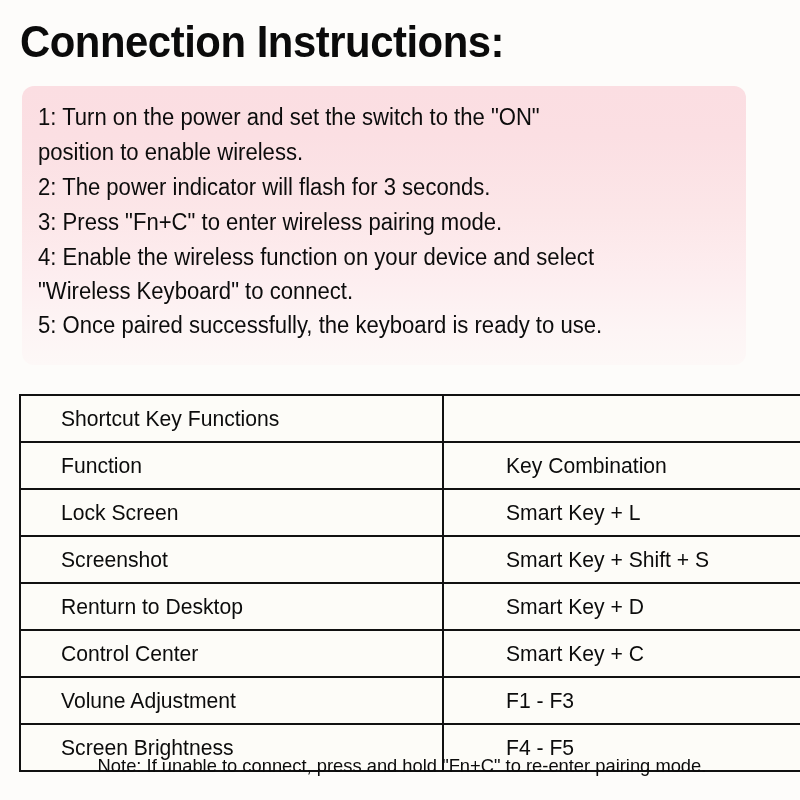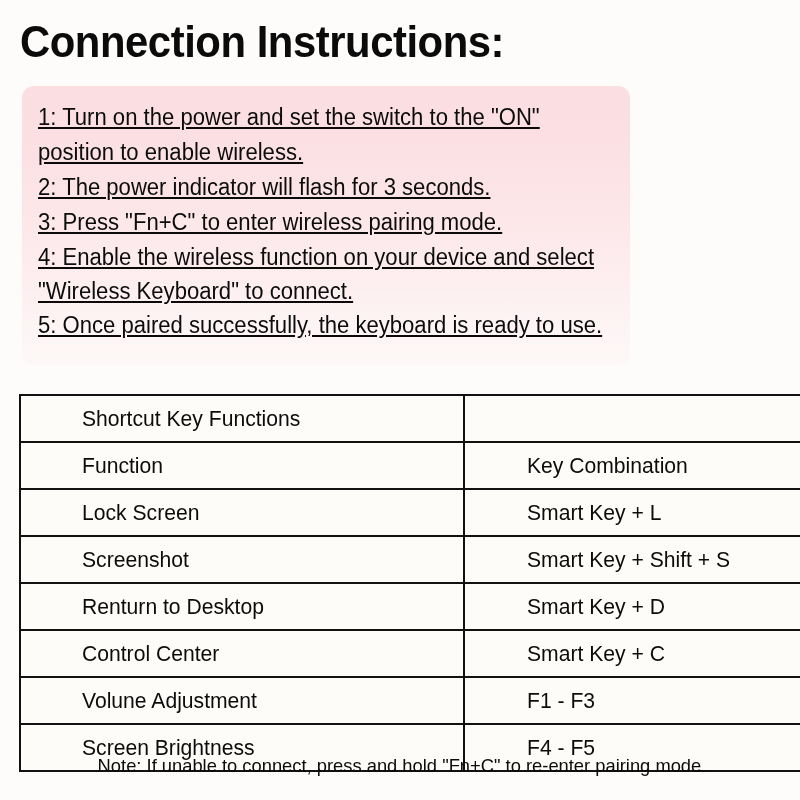--- a/index.html
+++ b/index.html
@@ -29,34 +29,33 @@
     white-space: nowrap;
     transform: scaleX(0.93);
     transform-origin: left top;
   }
 
   
   .instructions-panel {
     position: absolute;
     left: 22px;
     top: 86px;
-    width: 608px;
+    width: 724px;
     height: 279px;
     box-sizing: border-box;
     border-radius: 12px;
     background: linear-gradient(180deg,
         #fbdee2 0%,
         #fbdfe3 18%,
         #fce6e8 45%,
         #fdeef0 70%,
         #fdf5f5 88%,
         #fdf8f7 100%);
     padding: 14px 0 10px 16px;
     overflow: hidden;
-    text-decoration: underline;
   }
   .instruction-line {
     font-size: 23px;
     line-height: 35px;
     color: #0c0c0c;
     white-space: nowrap;
     transform: scaleX(0.96);
     transform-origin: left center;
     letter-spacing: 0px;
   }
@@ -78,21 +77,21 @@
     border: 2px solid #111111;
     height: 45px;
     font-size: 22px;
     color: #0c0c0c;
     background: #fdfcf8;
     padding: 0;
     vertical-align: middle;
   }
   .shortcut-table td.col-fn {
     width: 381px;
-    padding-left: 61px;
+    padding-left: 40px;
     margin-top: 12px;
   }
   .shortcut-table td.col-key {
     width: 381px;
     padding-left: 62px;
   }
   .cell-text {
     display: block;
     transform: scaleX(0.96);
     transform-origin: left center;

